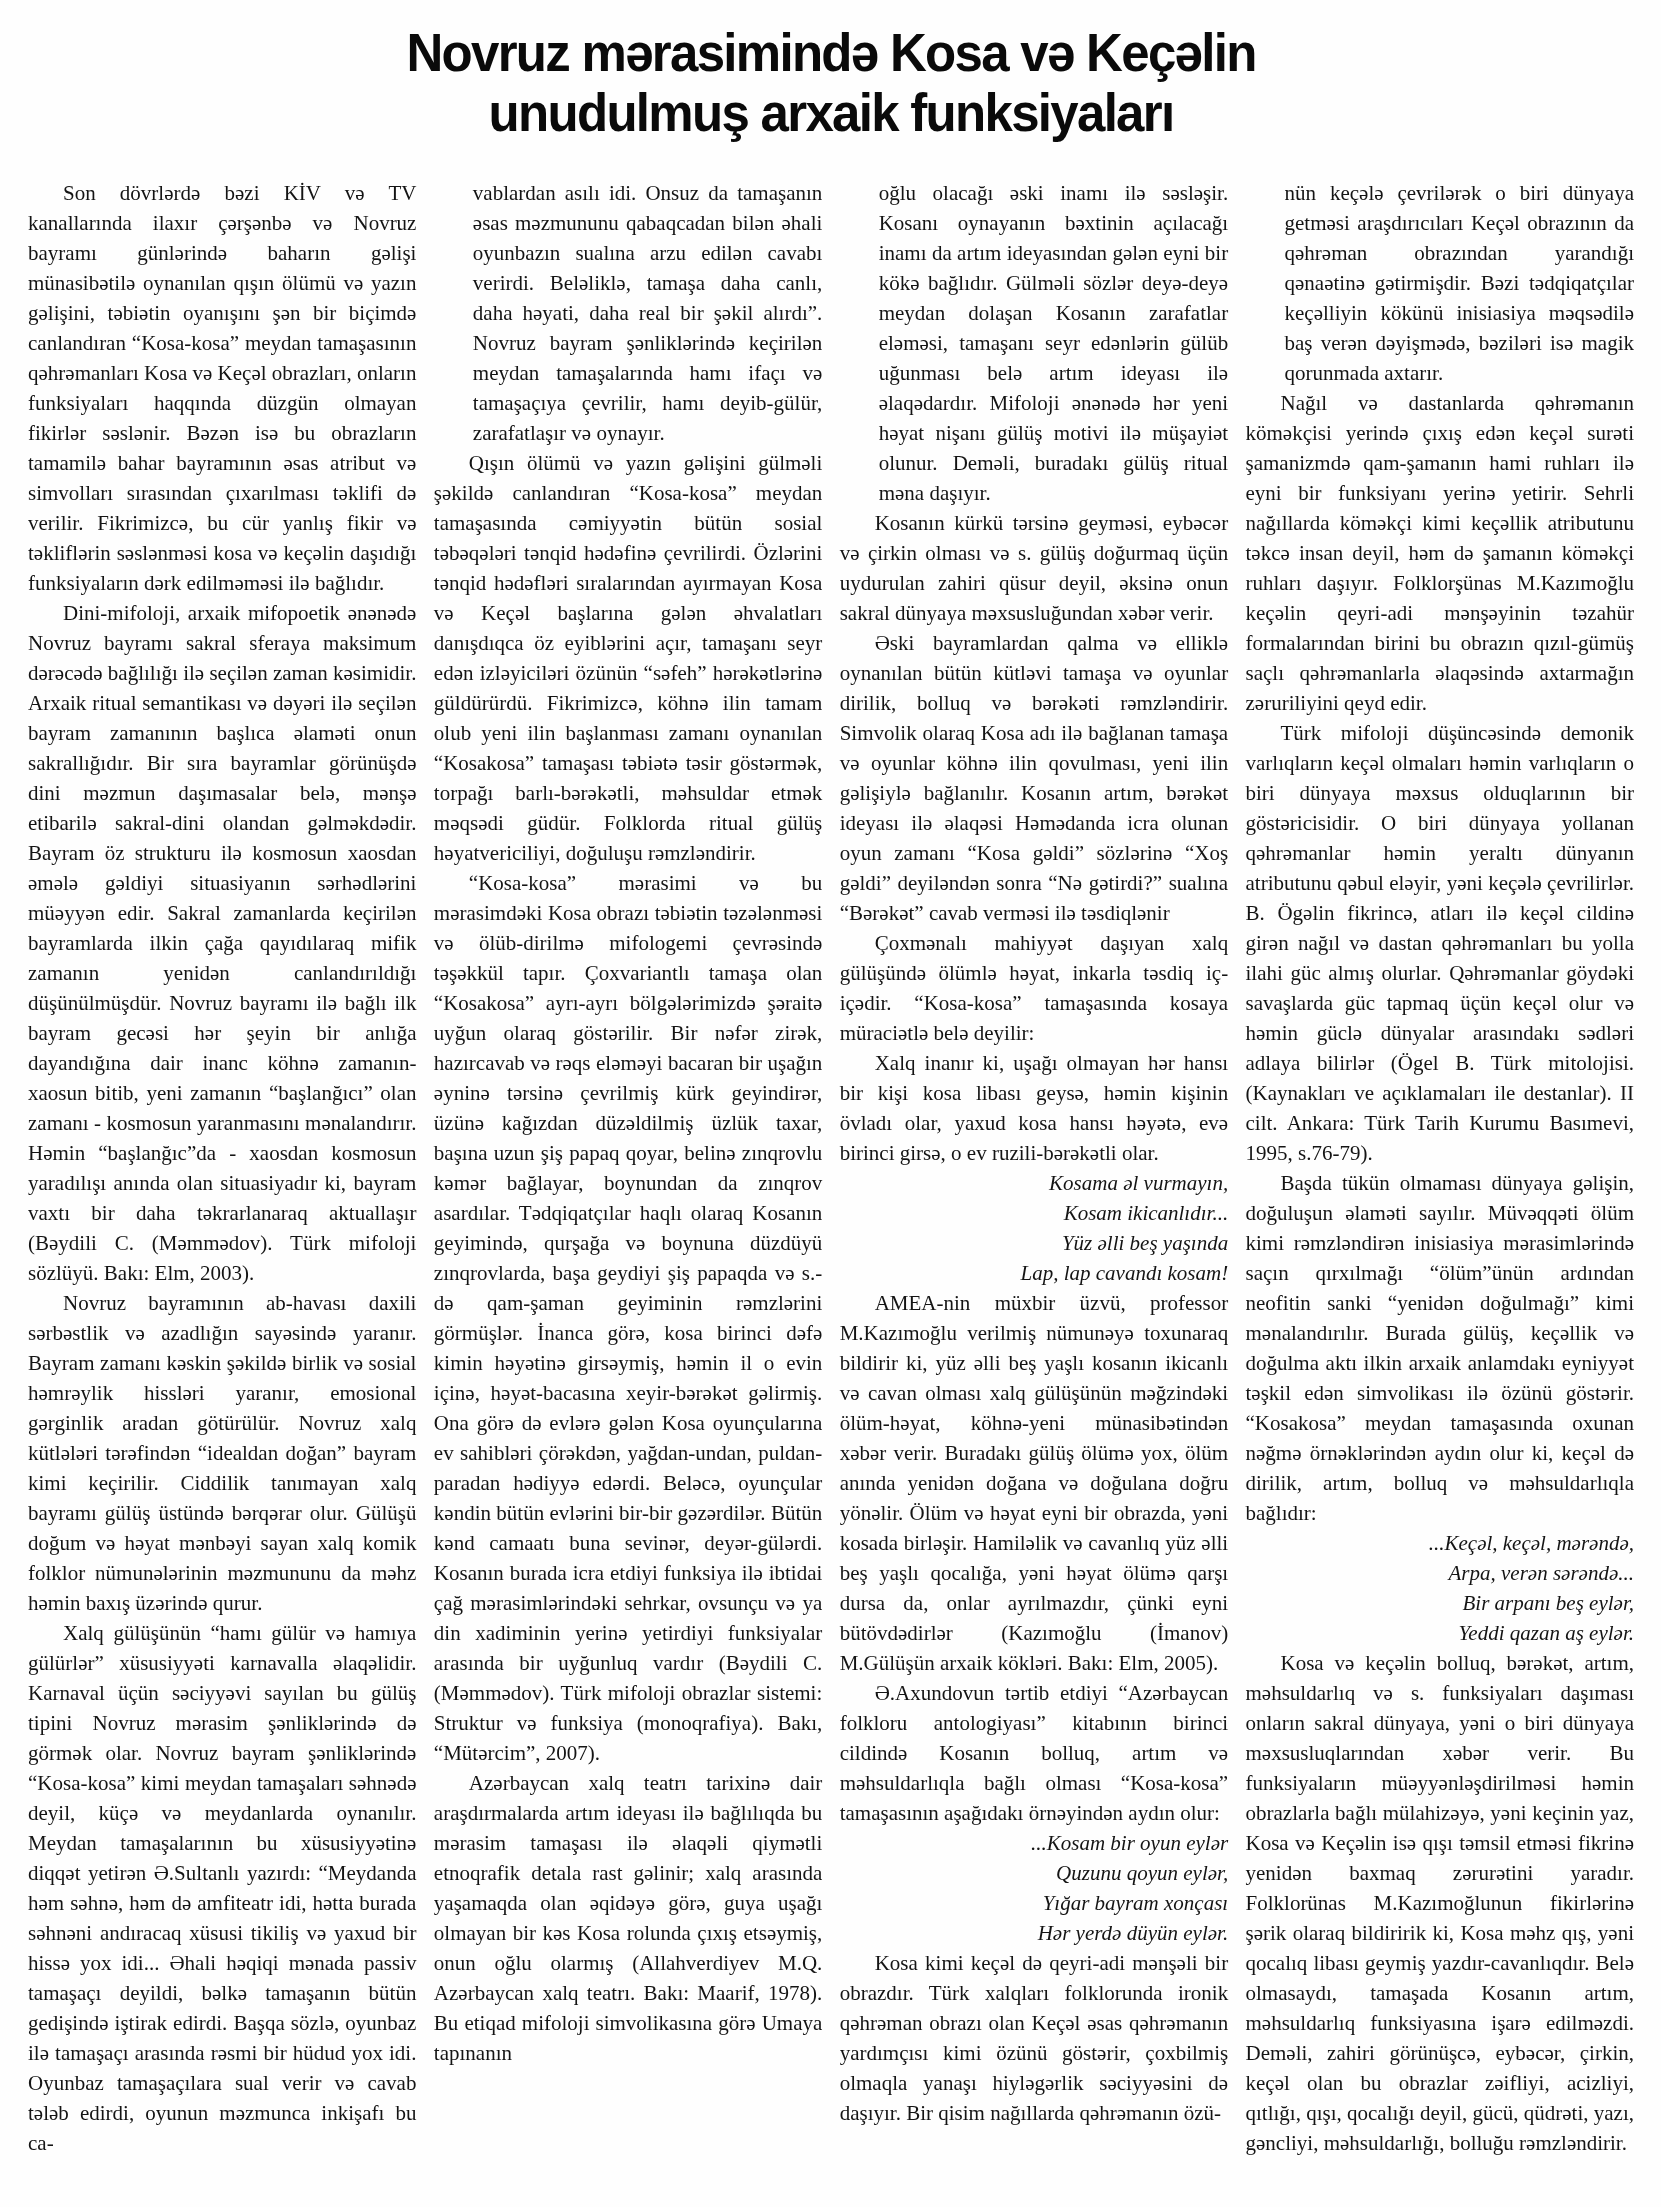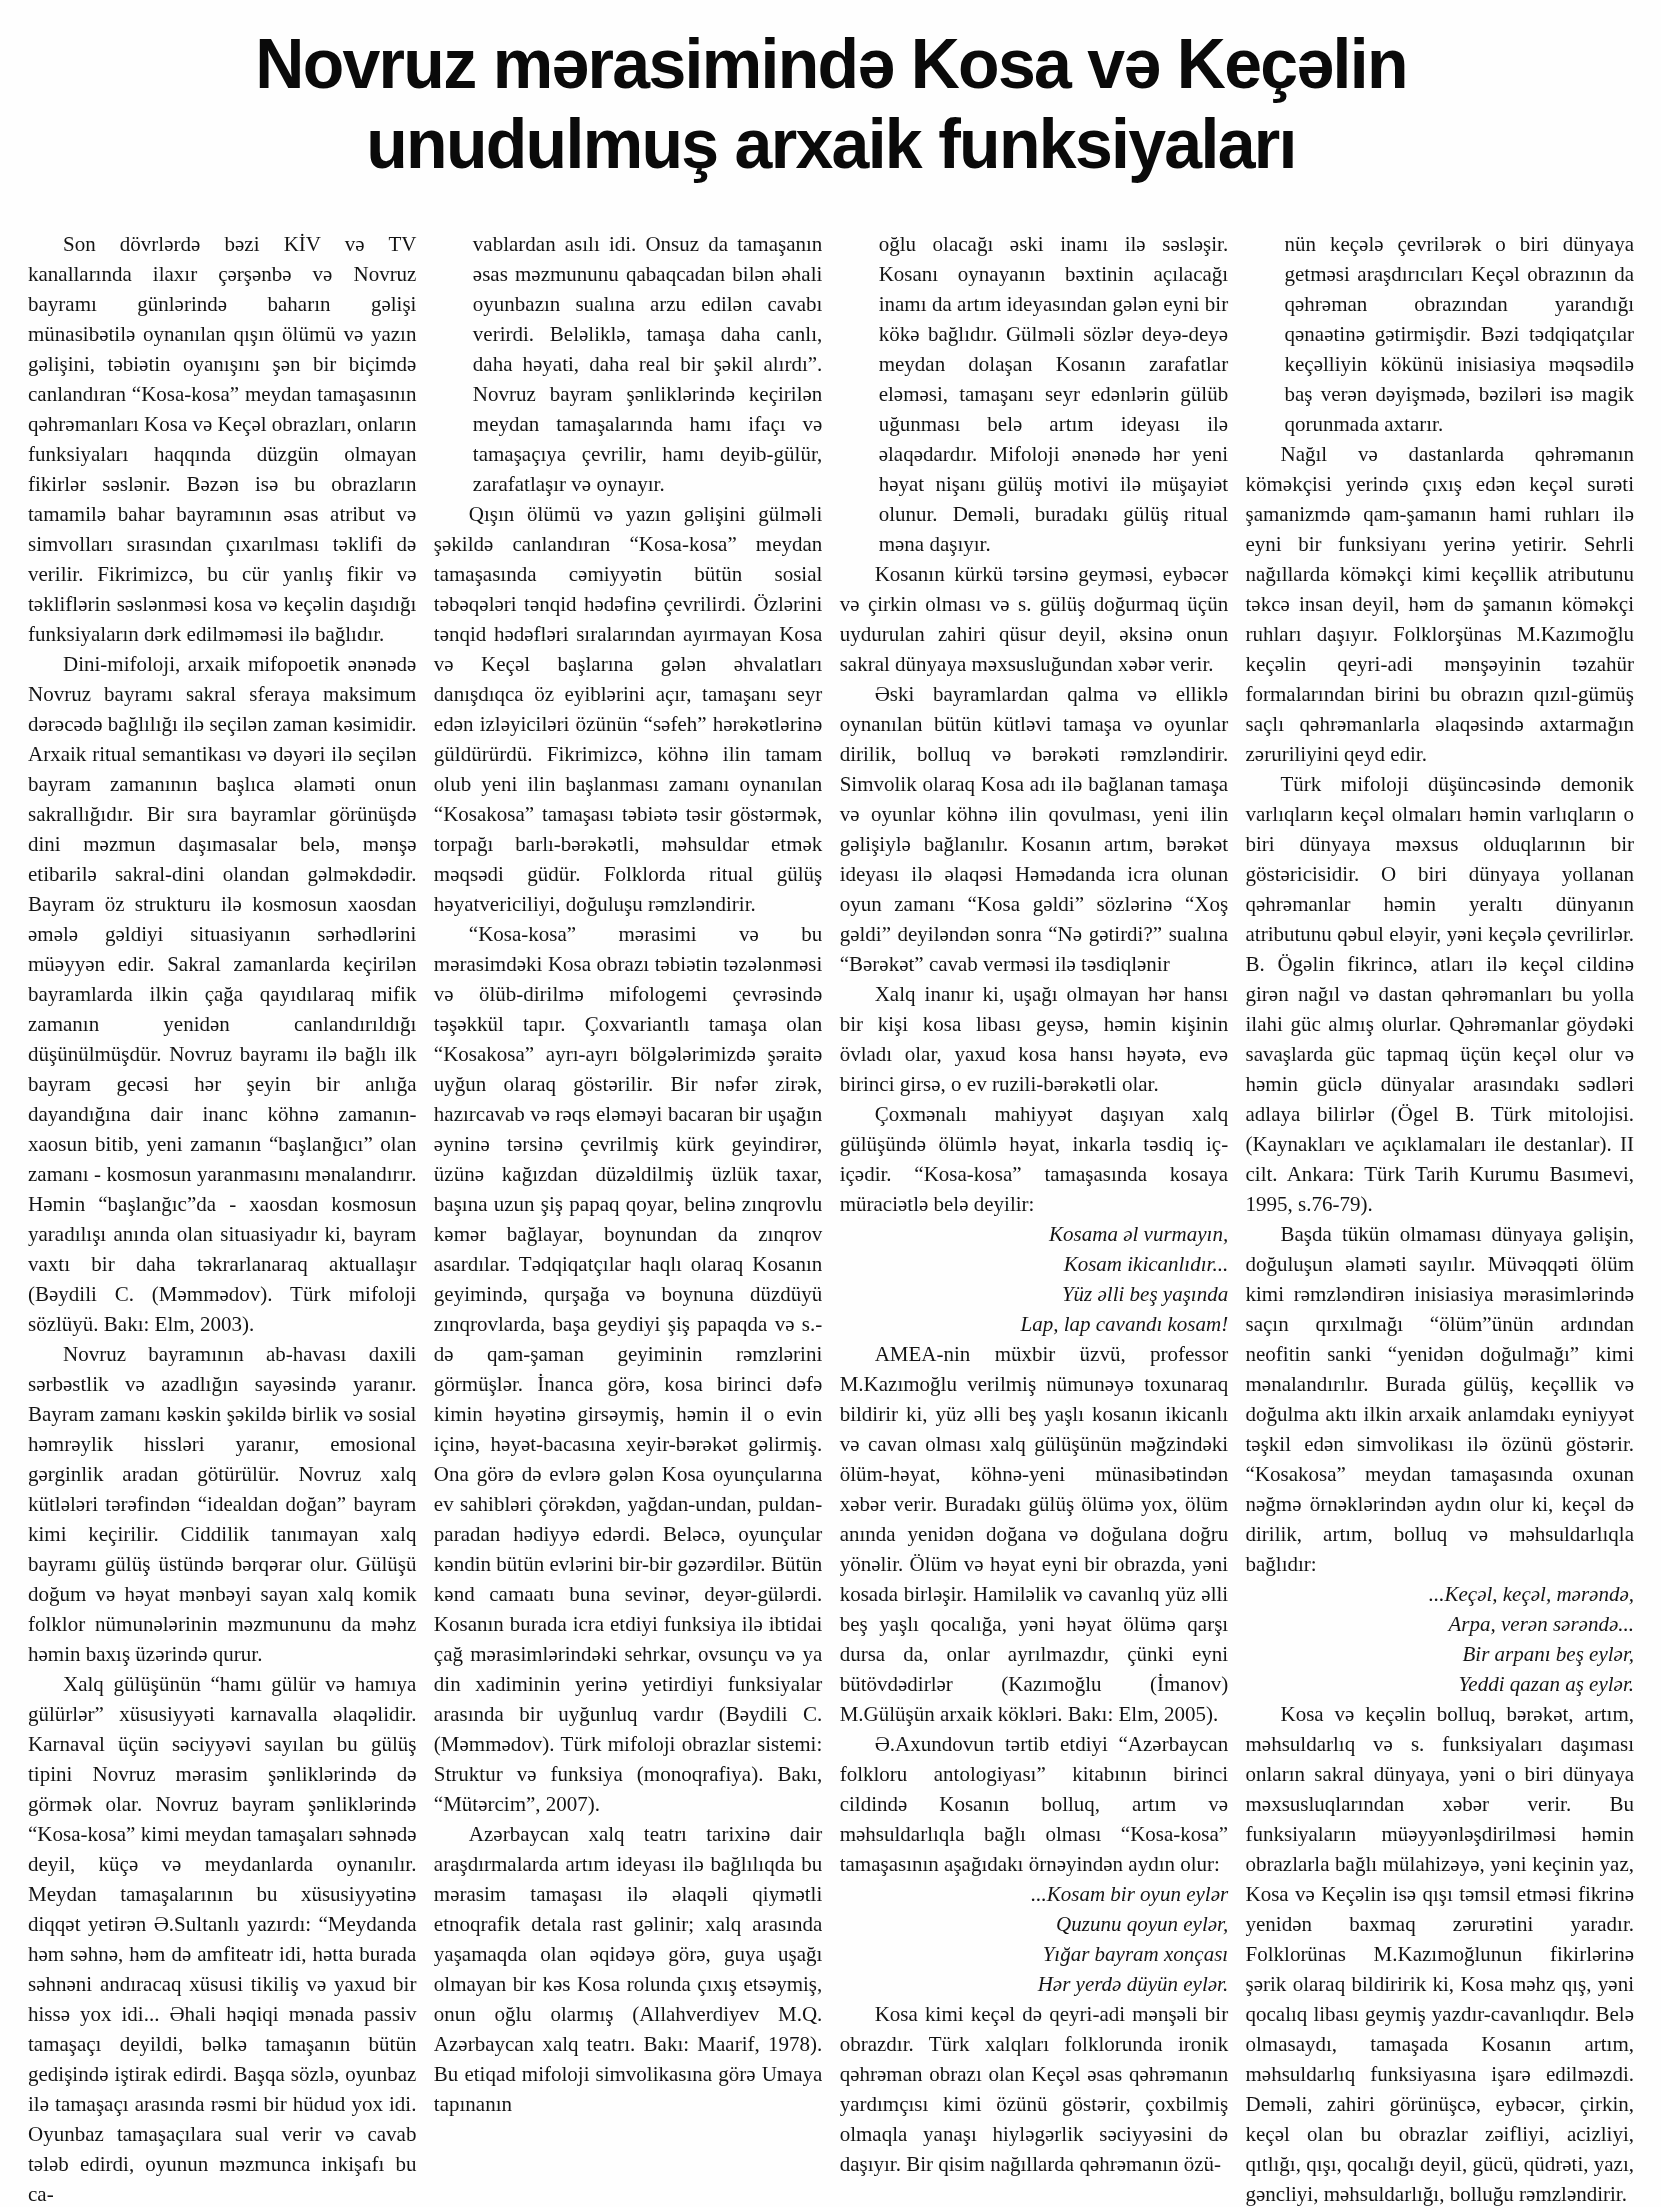--- a/index.html
+++ b/index.html
@@ -18,21 +18,21 @@
   .page {
     position: absolute;
     inset: 0;
     background: #fefefe;
   }
   .headline {
     margin-top: 22.6px;
     text-align: center;
     font-family: "Liberation Sans", sans-serif;
     font-weight: bold;
-    font-size: 68px;
+    font-size: 51px;
     line-height: 1.18;
     letter-spacing: -1.7px;
     color: #0a0a0a;
   }
   .headline .title-line { display: block; transform: scaleY(1.04); }
   .columns {
     display: flex;
     gap: 17.4px;
     padding: 0 28px;
     margin-top: 35px;
@@ -86,22 +86,22 @@
       <div class="col">
         <p class="para no-indent">vablardan asılı idi. Onsuz da tamaşanın əsas məzmununu qabaqcadan bilən əhali oyunbazın sualına arzu edilən cavabı verirdi. Beləliklə, tamaşa daha canlı, daha həyati, daha real bir şəkil alırdı”. Novruz bayram şənliklərində keçirilən meydan tamaşalarında hamı ifaçı və tamaşaçıya çevrilir, hamı deyib-gülür, zarafatlaşır və oynayır.</p>
         <p class="para">Qışın ölümü və yazın gəlişini gülməli şəkildə canlandıran “Kosa-kosa” meydan tamaşasında cəmiyyətin bütün sosial təbəqələri tənqid hədəfinə çevrilirdi. Özlərini tənqid hədəfləri sıralarından ayırmayan Kosa və Keçəl başlarına gələn əhvalatları  danışdıqca öz eyiblərini açır, tamaşanı seyr edən izləyiciləri özünün “səfeh” hərəkətlərinə güldürürdü. Fikrimizcə, köhnə ilin tamam olub yeni ilin başlanması zamanı oynanılan “Kosakosa” tamaşası təbiətə təsir göstərmək, torpağı barlı-bərəkətli, məhsuldar etmək məqsədi güdür. Folklorda ritual gülüş həyatvericiliyi, doğuluşu rəmzləndirir.</p>
         <p class="para">“Kosa-kosa” mərasimi və bu mərasimdəki Kosa obrazı təbiətin təzələnməsi və ölüb-dirilmə mifologemi çevrəsində təşəkkül tapır. Çoxvariantlı tamaşa olan “Kosakosa” ayrı-ayrı bölgələrimizdə şəraitə uyğun olaraq göstərilir. Bir nəfər zirək, hazırcavab və rəqs eləməyi bacaran bir uşağın əyninə tərsinə çevrilmiş kürk geyindirər, üzünə kağızdan düzəldilmiş üzlük taxar, başına uzun şiş papaq qoyar, belinə zınqrovlu kəmər bağlayar, boynundan da zınqrov asardılar. Tədqiqatçılar haqlı olaraq Kosanın geyimində, qurşağa və boynuna düzdüyü zınqrovlarda, başa geydiyi şiş papaqda və s.-də qam-şaman geyiminin rəmzlərini görmüşlər. İnanca görə, kosa birinci dəfə kimin həyətinə girsəymiş, həmin il o evin içinə, həyət-bacasına xeyir-bərəkət gəlirmiş. Ona görə də evlərə  gələn Kosa oyunçularına ev sahibləri çörəkdən, yağdan-undan, puldan-paradan hədiyyə edərdi. Beləcə, oyunçular kəndin bütün evlərini bir-bir gəzərdilər. Bütün kənd camaatı buna sevinər, deyər-gülərdi. Kosanın burada icra etdiyi funksiya ilə ibtidai çağ mərasimlərindəki sehrkar, ovsunçu və ya din xadiminin yerinə yetirdiyi funksiyalar arasında bir uyğunluq vardır (Bəydili C. (Məmmədov). Türk mifoloji obrazlar sistemi: Struktur və funksiya (monoqrafiya). Bakı, “Mütərcim”, 2007).</p>
         <p class="para">Azərbaycan xalq teatrı tarixinə dair araşdırmalarda artım ideyası ilə bağlılıqda bu mərasim tamaşası ilə əlaqəli qiymətli etnoqrafik detala rast gəlinir; xalq arasında yaşamaqda olan əqidəyə görə, guya uşağı olmayan bir kəs Kosa rolunda çıxış etsəymiş, onun oğlu olarmış (Allahverdiyev M.Q. Azərbaycan xalq teatrı. Bakı: Maarif, 1978). Bu etiqad mifoloji simvolikasına görə Umaya tapınanın</p>
       </div>
       <div class="col">
         <p class="para no-indent">oğlu olacağı əski inamı ilə səsləşir. Kosanı oynayanın bəxtinin açılacağı inamı da artım ideyasından gələn eyni bir kökə bağlıdır. Gülməli sözlər deyə-deyə meydan dolaşan Kosanın zarafatlar eləməsi, tamaşanı seyr edənlərin gülüb uğunması belə artım ideyası ilə əlaqədardır. Mifoloji ənənədə hər yeni həyat nişanı gülüş motivi ilə müşayiət olunur. Deməli, buradakı gülüş ritual məna daşıyır.</p>
         <p class="para">Kosanın kürkü tərsinə geyməsi, eybəcər və çirkin olması və s. gülüş doğurmaq üçün uydurulan zahiri qüsur deyil, əksinə onun sakral dünyaya məxsusluğundan xəbər verir.</p>
         <p class="para">Əski bayramlardan qalma və elliklə oynanılan bütün kütləvi tamaşa və oyunlar dirilik, bolluq və bərəkəti rəmzləndirir. Simvolik olaraq Kosa adı ilə bağlanan tamaşa və oyunlar köhnə ilin qovulması, yeni ilin gəlişiylə bağlanılır. Kosanın artım, bərəkət ideyası ilə əlaqəsi Həmədanda icra olunan oyun zamanı “Kosa gəldi” sözlərinə “Xoş gəldi” deyiləndən sonra “Nə gətirdi?” sualına “Bərəkət” cavab verməsi ilə təsdiqlənir</p>
+        <p class="para">Çoxmənalı mahiyyət daşıyan xalq gülüşündə ölümlə həyat, inkarla təsdiq iç-içədir. “Kosa-kosa” tamaşasında kosaya müraciətlə belə deyilir:</p>
         <p class="para">Xalq inanır ki, uşağı olmayan hər hansı bir kişi kosa libası geysə, həmin kişinin övladı olar, yaxud kosa hansı həyətə, evə birinci girsə, o ev ruzili-bərəkətli olar.</p>
-        <p class="para">Çoxmənalı mahiyyət daşıyan xalq gülüşündə ölümlə həyat, inkarla təsdiq iç-içədir. “Kosa-kosa” tamaşasında kosaya müraciətlə belə deyilir:</p>
         <div class="verse">
           <div class="verse-line">Kosama əl vurmayın,</div>
           <div class="verse-line">Kosam ikicanlıdır...</div>
           <div class="verse-line">Yüz əlli beş yaşında</div>
           <div class="verse-line">Lap, lap cavandı kosam!</div>
         </div>
         <p class="para">AMEA-nin müxbir üzvü, professor M.Kazımoğlu verilmiş nümunəyə toxunaraq bildirir ki, yüz  əlli beş yaşlı kosanın ikicanlı və cavan olması xalq gülüşünün məğzindəki ölüm-həyat, köhnə-yeni münasibətindən xəbər verir. Buradakı gülüş ölümə yox, ölüm anında yenidən doğana və doğulana doğru yönəlir. Ölüm və həyat eyni bir obrazda, yəni kosada birləşir. Hamiləlik və cavanlıq yüz əlli beş yaşlı qocalığa, yəni həyat ölümə qarşı dursa da, onlar ayrılmazdır, çünki eyni bütövdədirlər (Kazımoğlu (İmanov) M.Gülüşün arxaik kökləri. Bakı: Elm, 2005).</p>
         <p class="para">Ə.Axundovun tərtib etdiyi “Azərbaycan folkloru antologiyası” kitabının birinci cildində  Kosanın bolluq, artım və məhsuldarlıqla bağlı olması “Kosa-kosa” tamaşasının aşağıdakı örnəyindən aydın olur:</p>
         <div class="verse">
           <div class="verse-line">...Kosam bir oyun eylər</div>

